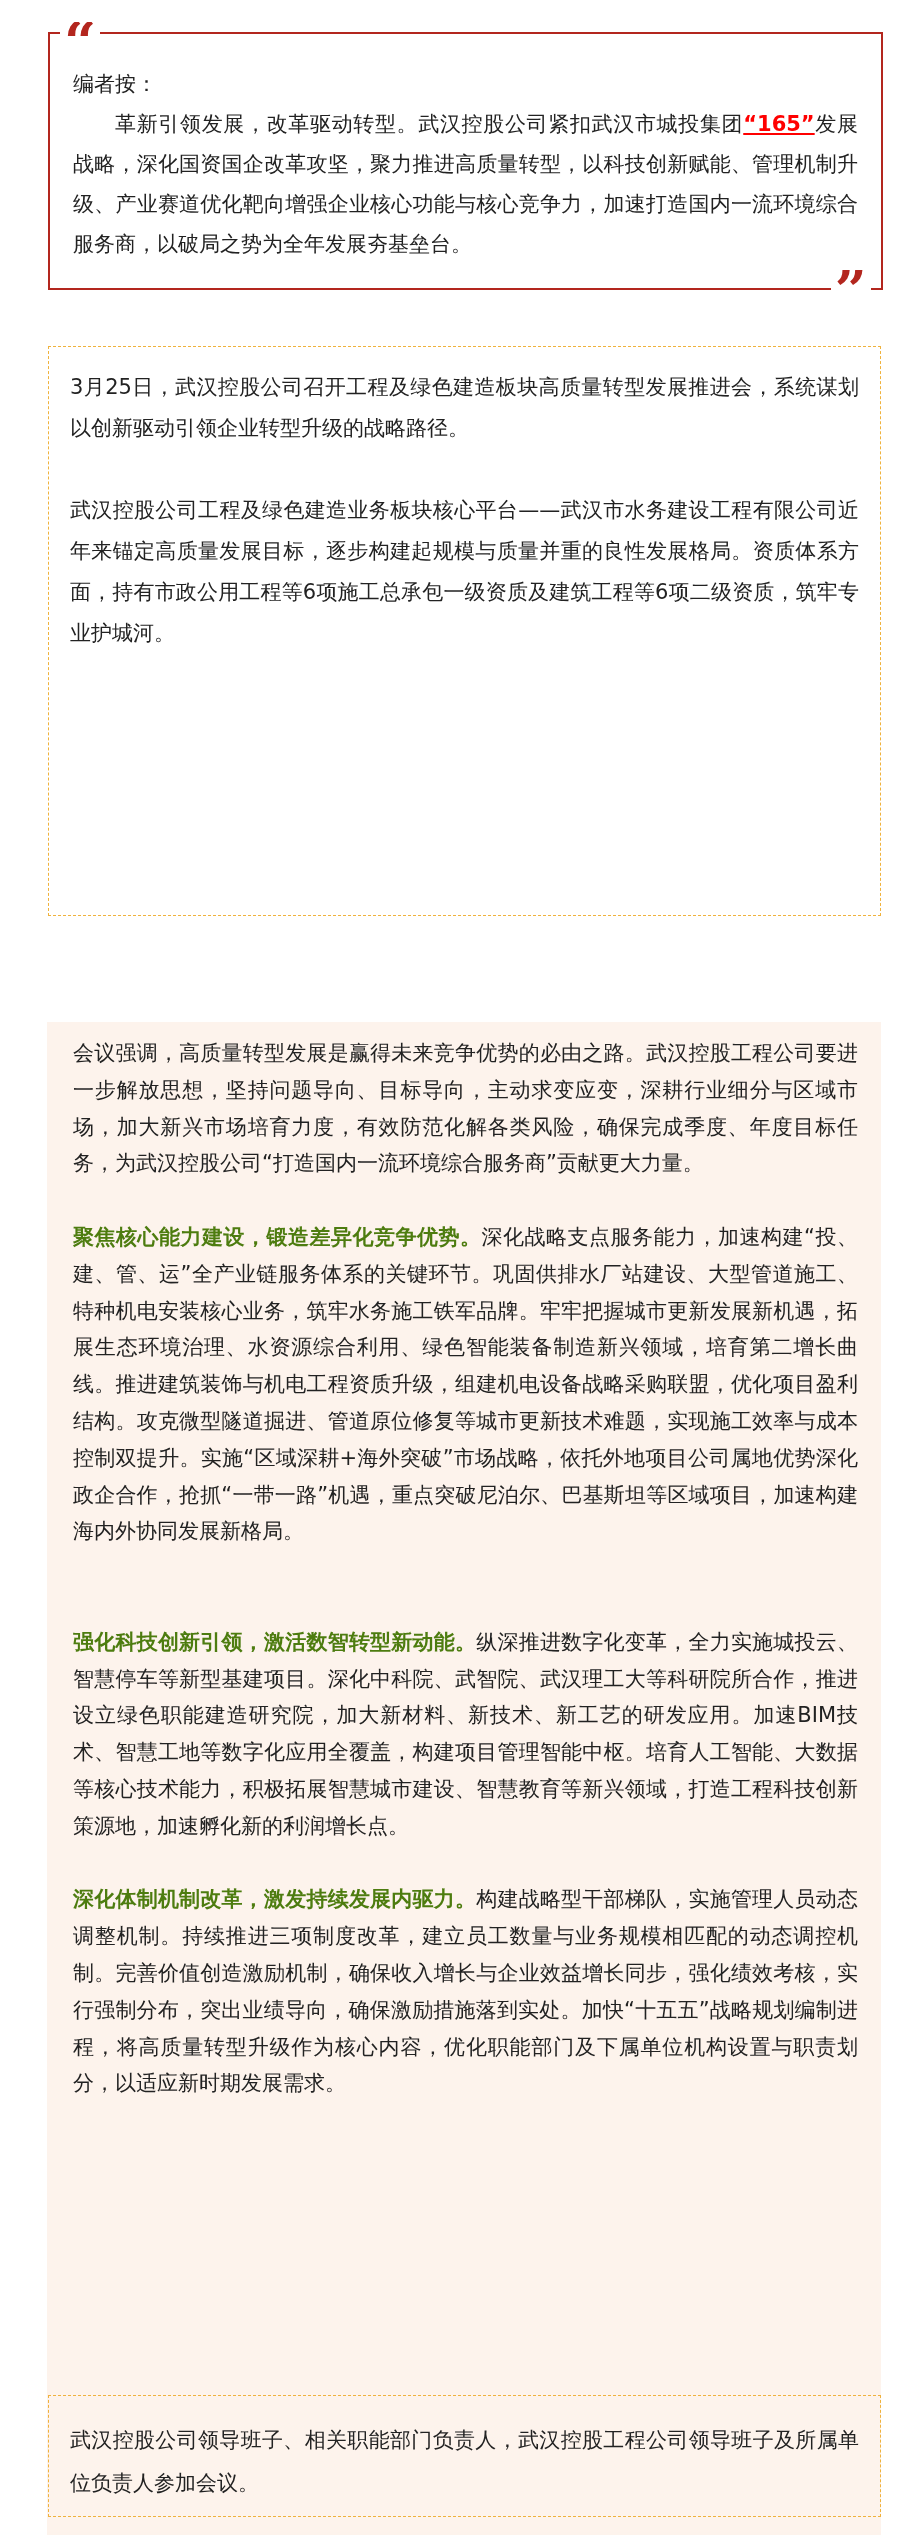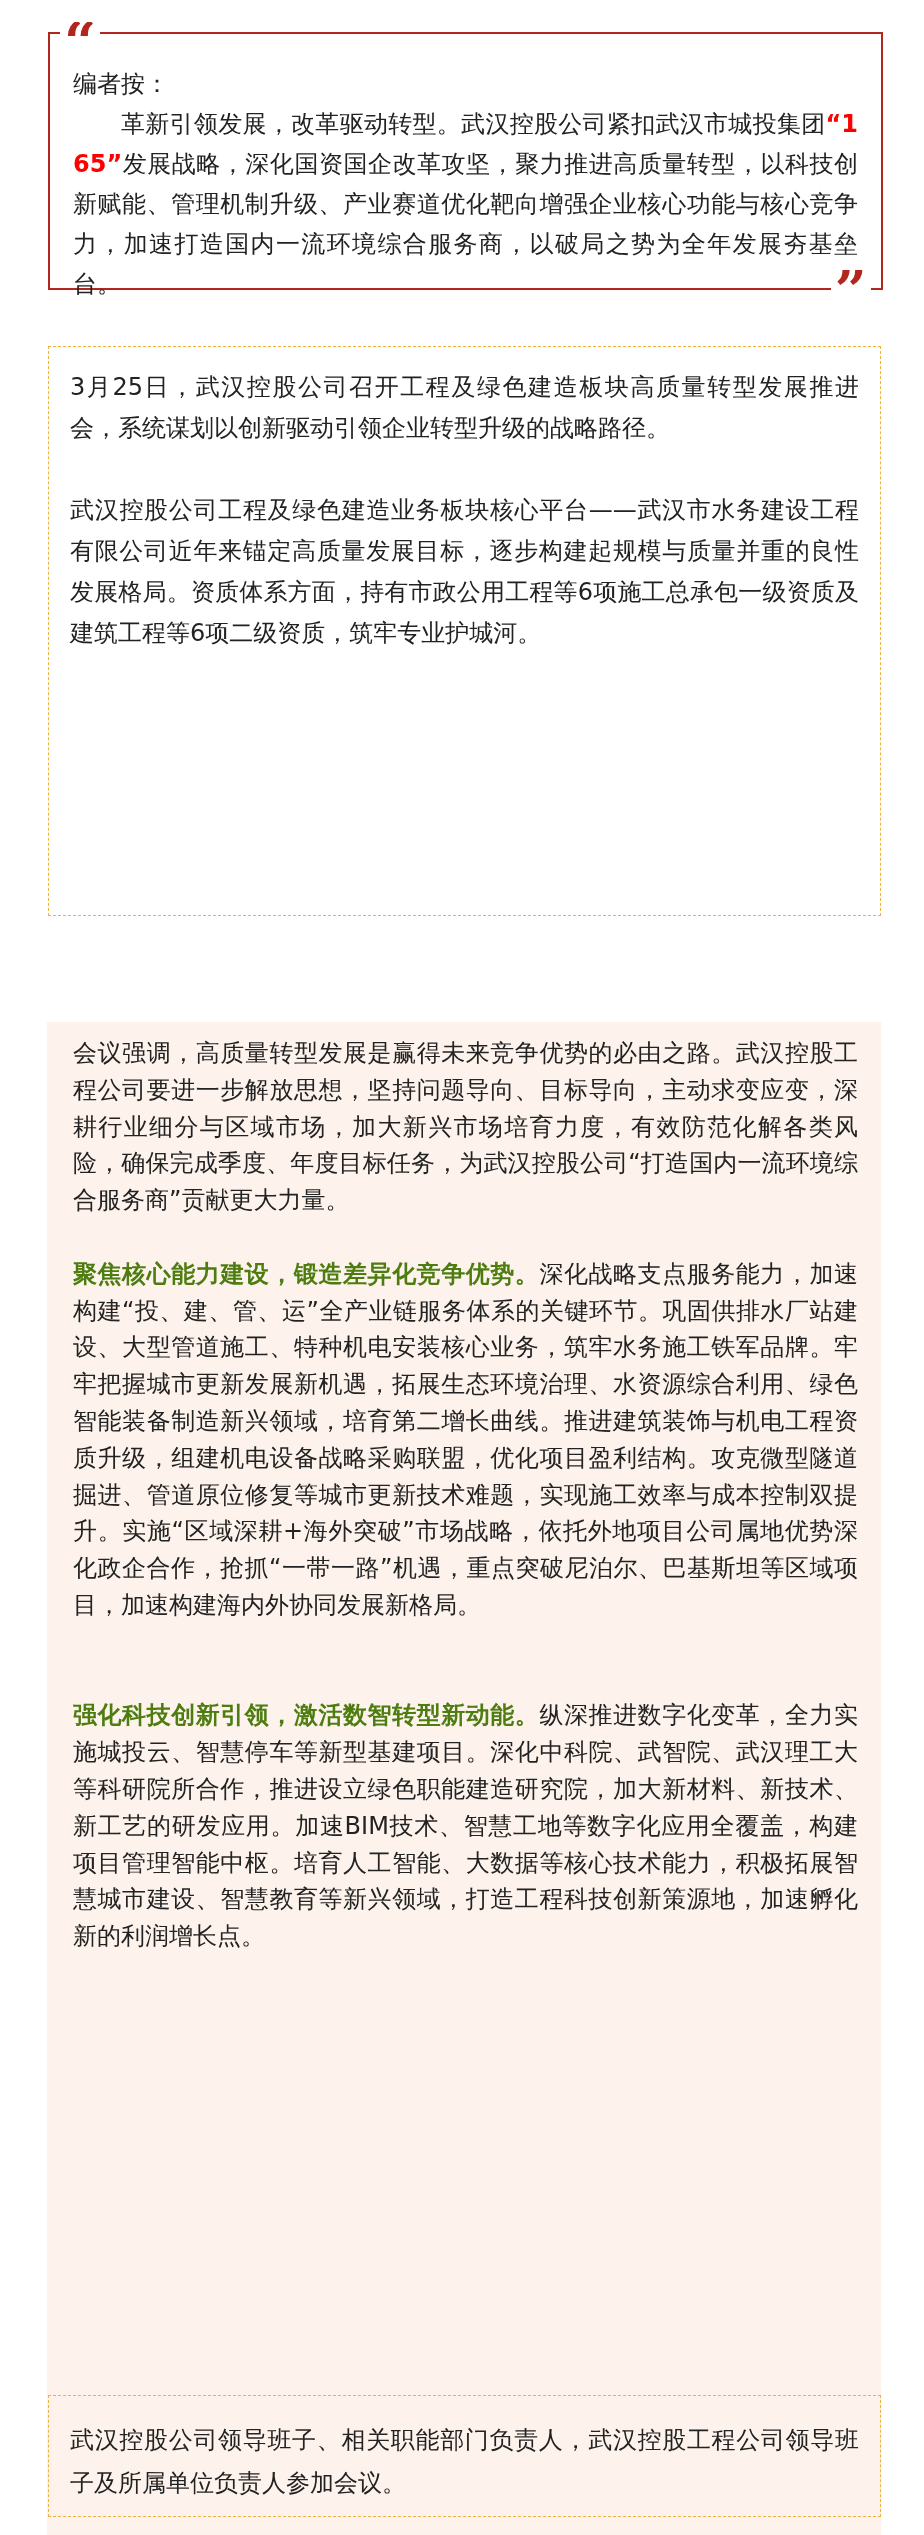--- a/index.html
+++ b/index.html
@@ -1,30 +1,30 @@
 <!DOCTYPE html>
 <html><head>
 <meta charset="utf-8">
 <style>
   html, body { margin:0; padding:0; background:#ffffff; }
   body { width:924px; height:2535px; position:relative; overflow:hidden;
          font-family:"DejaVu Sans","Liberation Sans",sans-serif; color:#222; }
-  .p { margin:0; font-size:24px; text-align:justify; word-break:break-all; }
+  .p { margin:0; font-size:21px; text-align:justify; word-break:break-all; }
   .red { color:#4d7c0f; font-weight:bold; }
   
   #editor-box { position:absolute; left:48px; top:32px; width:831px; height:254px;
                 border:2px solid #b3261e; box-sizing:content-box; }
   .quote { position:absolute; background:#fff; color:#b3261e; font-family:"DejaVu Serif",serif;
            font-weight:bold; font-size:56px; line-height:40px; height:34px; overflow:hidden; padding:0 4px; }
   #quote-open { left:10px; top:-12px; }
   #quote-close { right:10px; bottom:-16px; }
   #editor-inner { position:absolute; left:23px; top:30px; width:785px; }
   #editor-inner .p { line-height:40px; }
   .indent { text-indent:2em; }
-  .hl { color:#ff0000; font-weight:bold; }
+  .hl { color:#ff0000; font-weight:bold;text-decoration:underline; }
   
   .dashed { position:absolute; left:48px; width:831px; border:1.5px dashed #f0b23c; box-sizing:content-box; }
   #box-intro { top:346px; height:568px; }
   #box-intro .inner { position:absolute; left:21px; top:20px; width:789px; }
   #box-intro .p { line-height:41px; }
   #box-intro .gap { height:41px; }
   
   #box-main { position:absolute; left:47px; top:1022px; width:834px; height:1556px; background:#fdf3ec; }
   #box-main .inner { position:absolute; left:26px; top:13px; width:785px; }
   #box-main .p { line-height:36.8px; }
@@ -56,20 +56,21 @@
 
 <div id="box-main">
   <div class="inner">
     <p class="p">会议强调，高质量转型发展是赢得未来竞争优势的必由之路。武汉控股工程公司要进一步解放思想，坚持问题导向、目标导向，主动求变应变，深耕行业细分与区域市场，加大新兴市场培育力度，有效防范化解各类风险，确保完成季度、年度目标任务，为武汉控股公司“打造国内一流环境综合服务商”贡献更大力量。</p>
     <div class="gap"></div>
     <p class="p"><span class="red">聚焦核心能力建设，锻造差异化竞争优势。</span><span>深化战略支点服务能力，加速构建“投、建、管、运”全产业链服务体系的关键环节。巩固供排水厂站建设、大型管道施工、特种机电安装核心业务，筑牢水务施工铁军品牌。牢牢把握城市更新发展新机遇，拓展生态环境治理、水资源综合利用、绿色智能装备制造新兴领域，培育第二增长曲线。推进建筑装饰与机电工程资质升级，组建机电设备战略采购联盟，优化项目盈利结构。攻克微型隧道掘进、管道原位修复等城市更新技术难题，实现施工效率与成本控制双提升。实施“区域深耕+海外突破”市场战略，依托外地项目公司属地优势深化政企合作，抢抓“一带一路”机遇，重点突破尼泊尔、巴基斯坦等区域项目，加速构建海内外协同发展新格局。</span></p>
     <div class="gap"></div>
     <div class="gap"></div>
     <p class="p"><span class="red">强化科技创新引领，激活数智转型新动能。</span><span>纵深推进数字化变革，全力实施城投云、智慧停车等新型基建项目。深化中科院、武智院、武汉理工大等科研院所合作，推进设立绿色职能建造研究院，加大新材料、新技术、新工艺的研发应用。加速BIM技术、智慧工地等数字化应用全覆盖，构建项目管理智能中枢。培育人工智能、大数据等核心技术能力，积极拓展智慧城市建设、智慧教育等新兴领域，打造工程科技创新策源地，加速孵化新的利润增长点。</span></p>
     <div class="gap"></div>
+    <p class="p"><span class="red">深化体制机制改革，激发持续发展内驱力。</span><span>构建战略型干部梯队，实施管理人员动态调整机制。持续推进三项制度改革，建立员工数量与业务规模相匹配的动态调控机制。完善价值创造激励机制，确保收入增长与企业效益增长同步，强化绩效考核，实行强制分布，突出业绩导向，确保激励措施落到实处。加快“十五五”战略规划编制进程，将高质量转型升级作为核心内容，优化职能部门及下属单位机构设置与职责划分，以适应新时期发展需求。</span></p>
   </div>
 </div>
 
 <div id="box-footer" class="dashed">
   <div class="inner">
     <p class="p">武汉控股公司领导班子、相关职能部门负责人，武汉控股工程公司领导班子及所属单位负责人参加会议。</p>
   </div>
 </div>
 
 </body></html>

